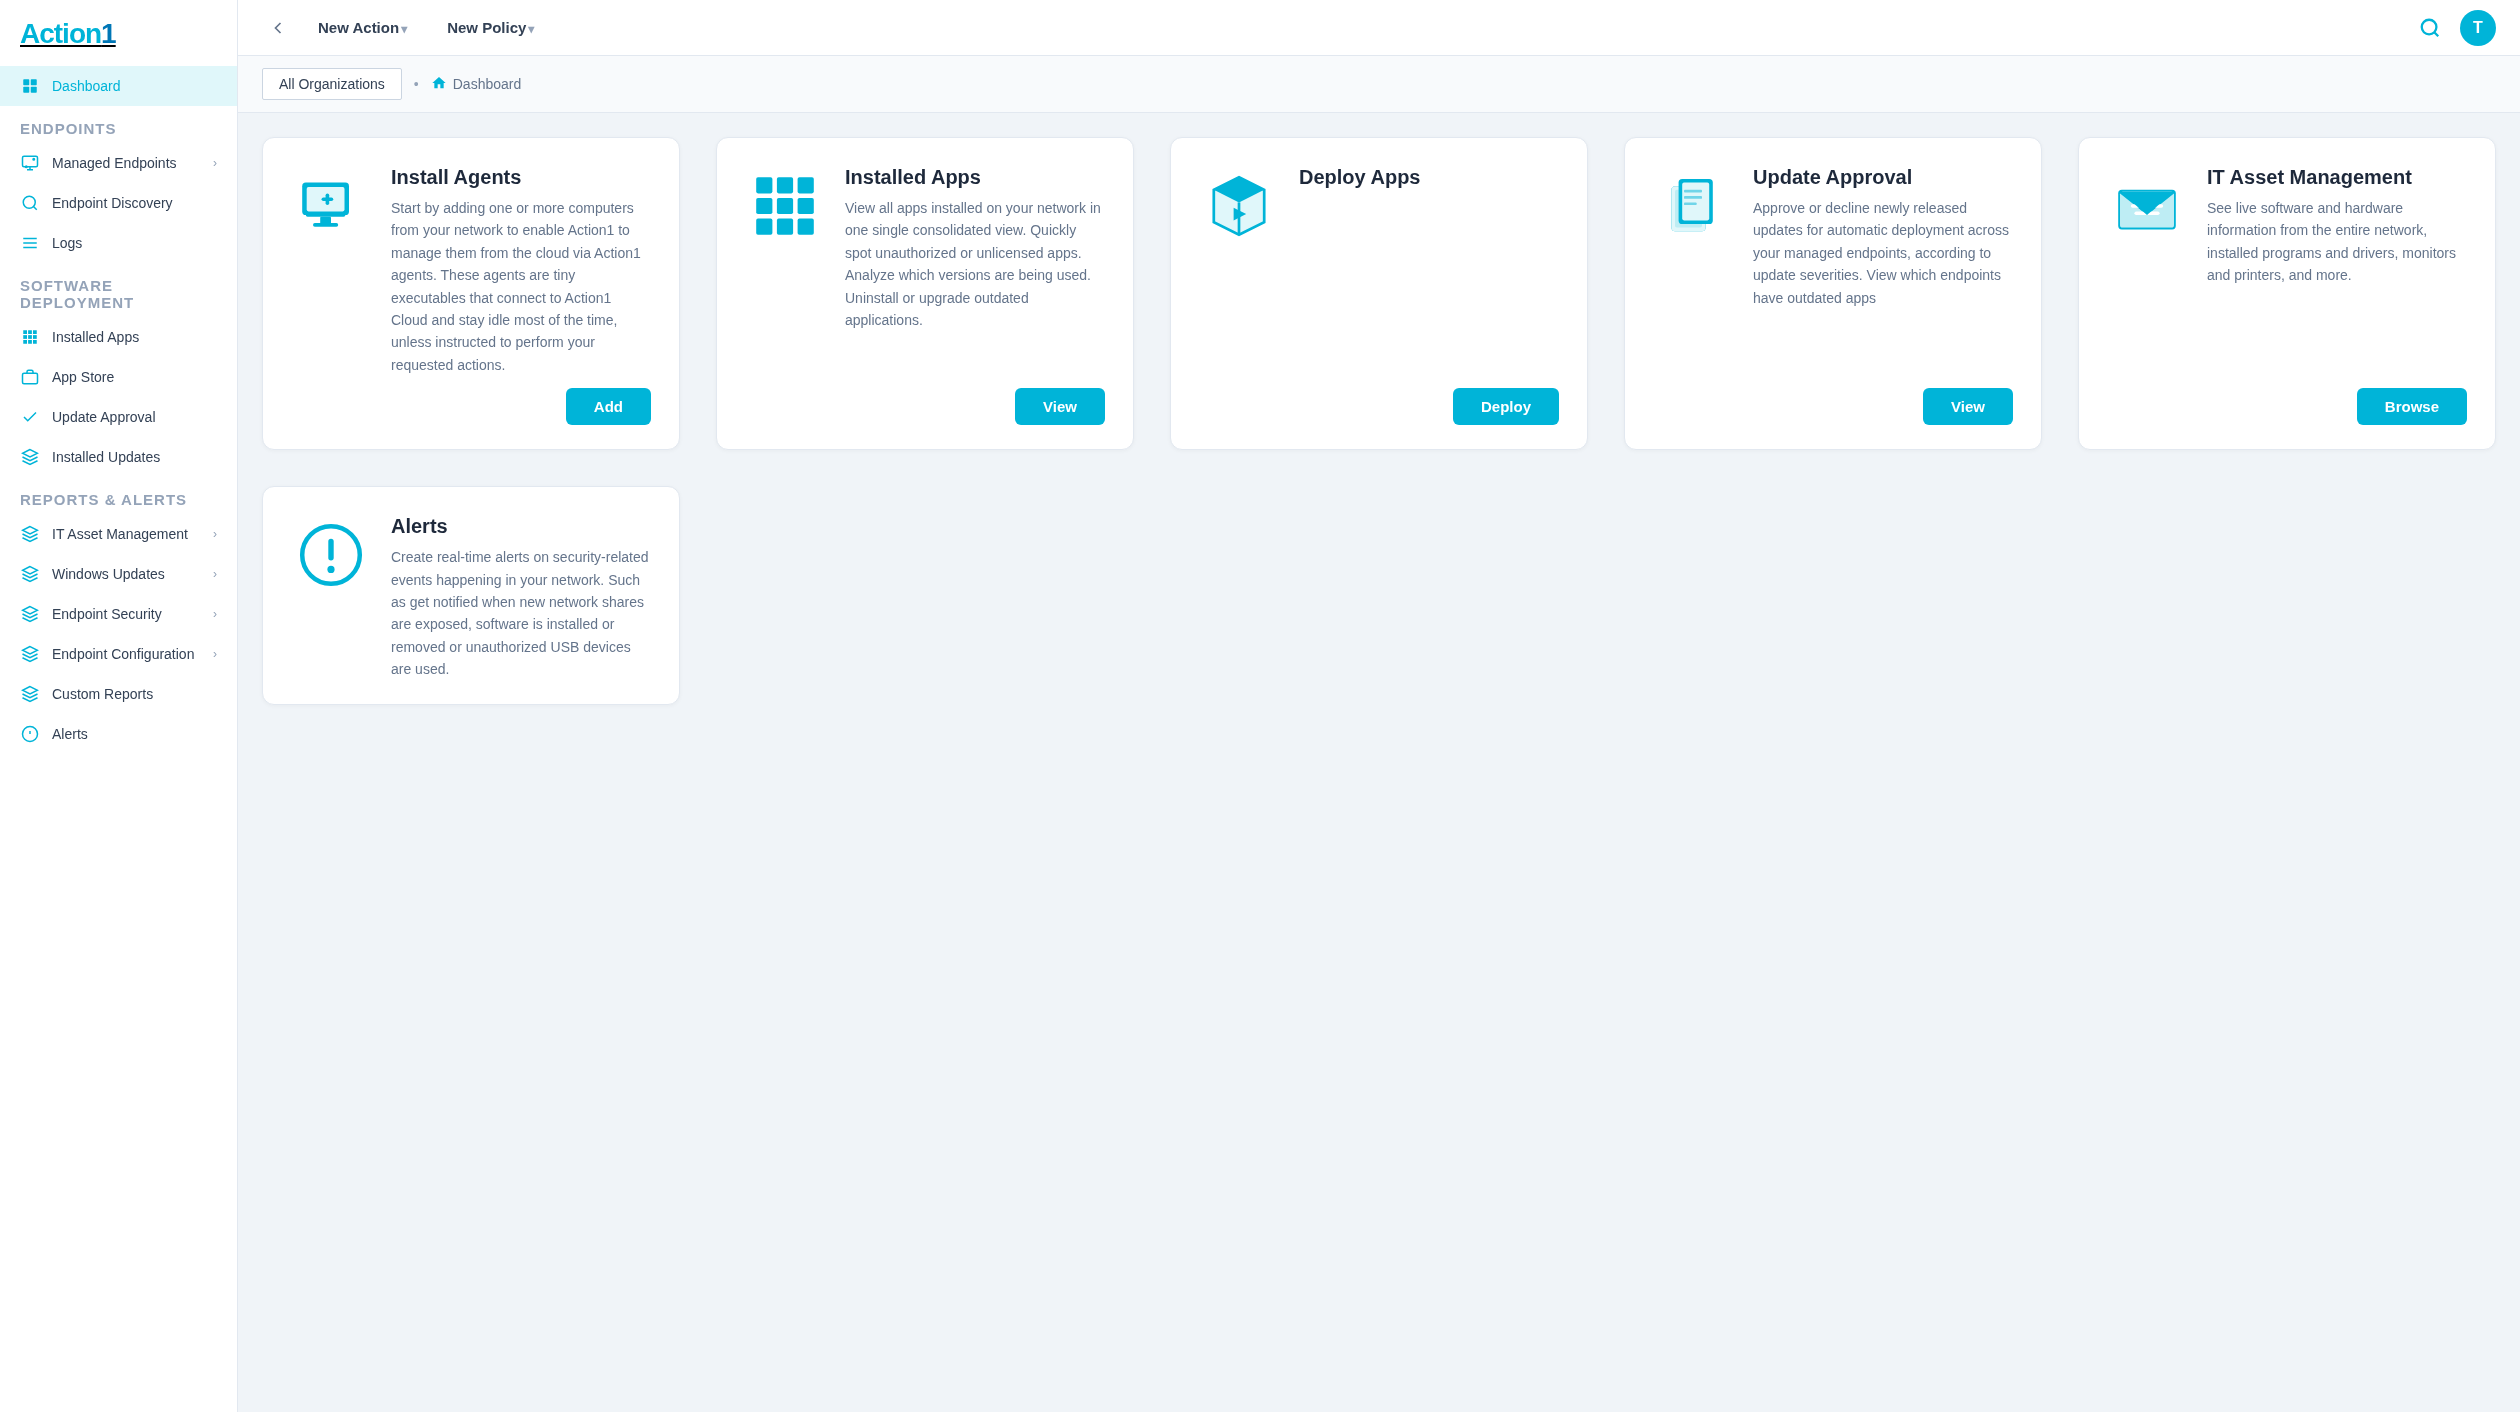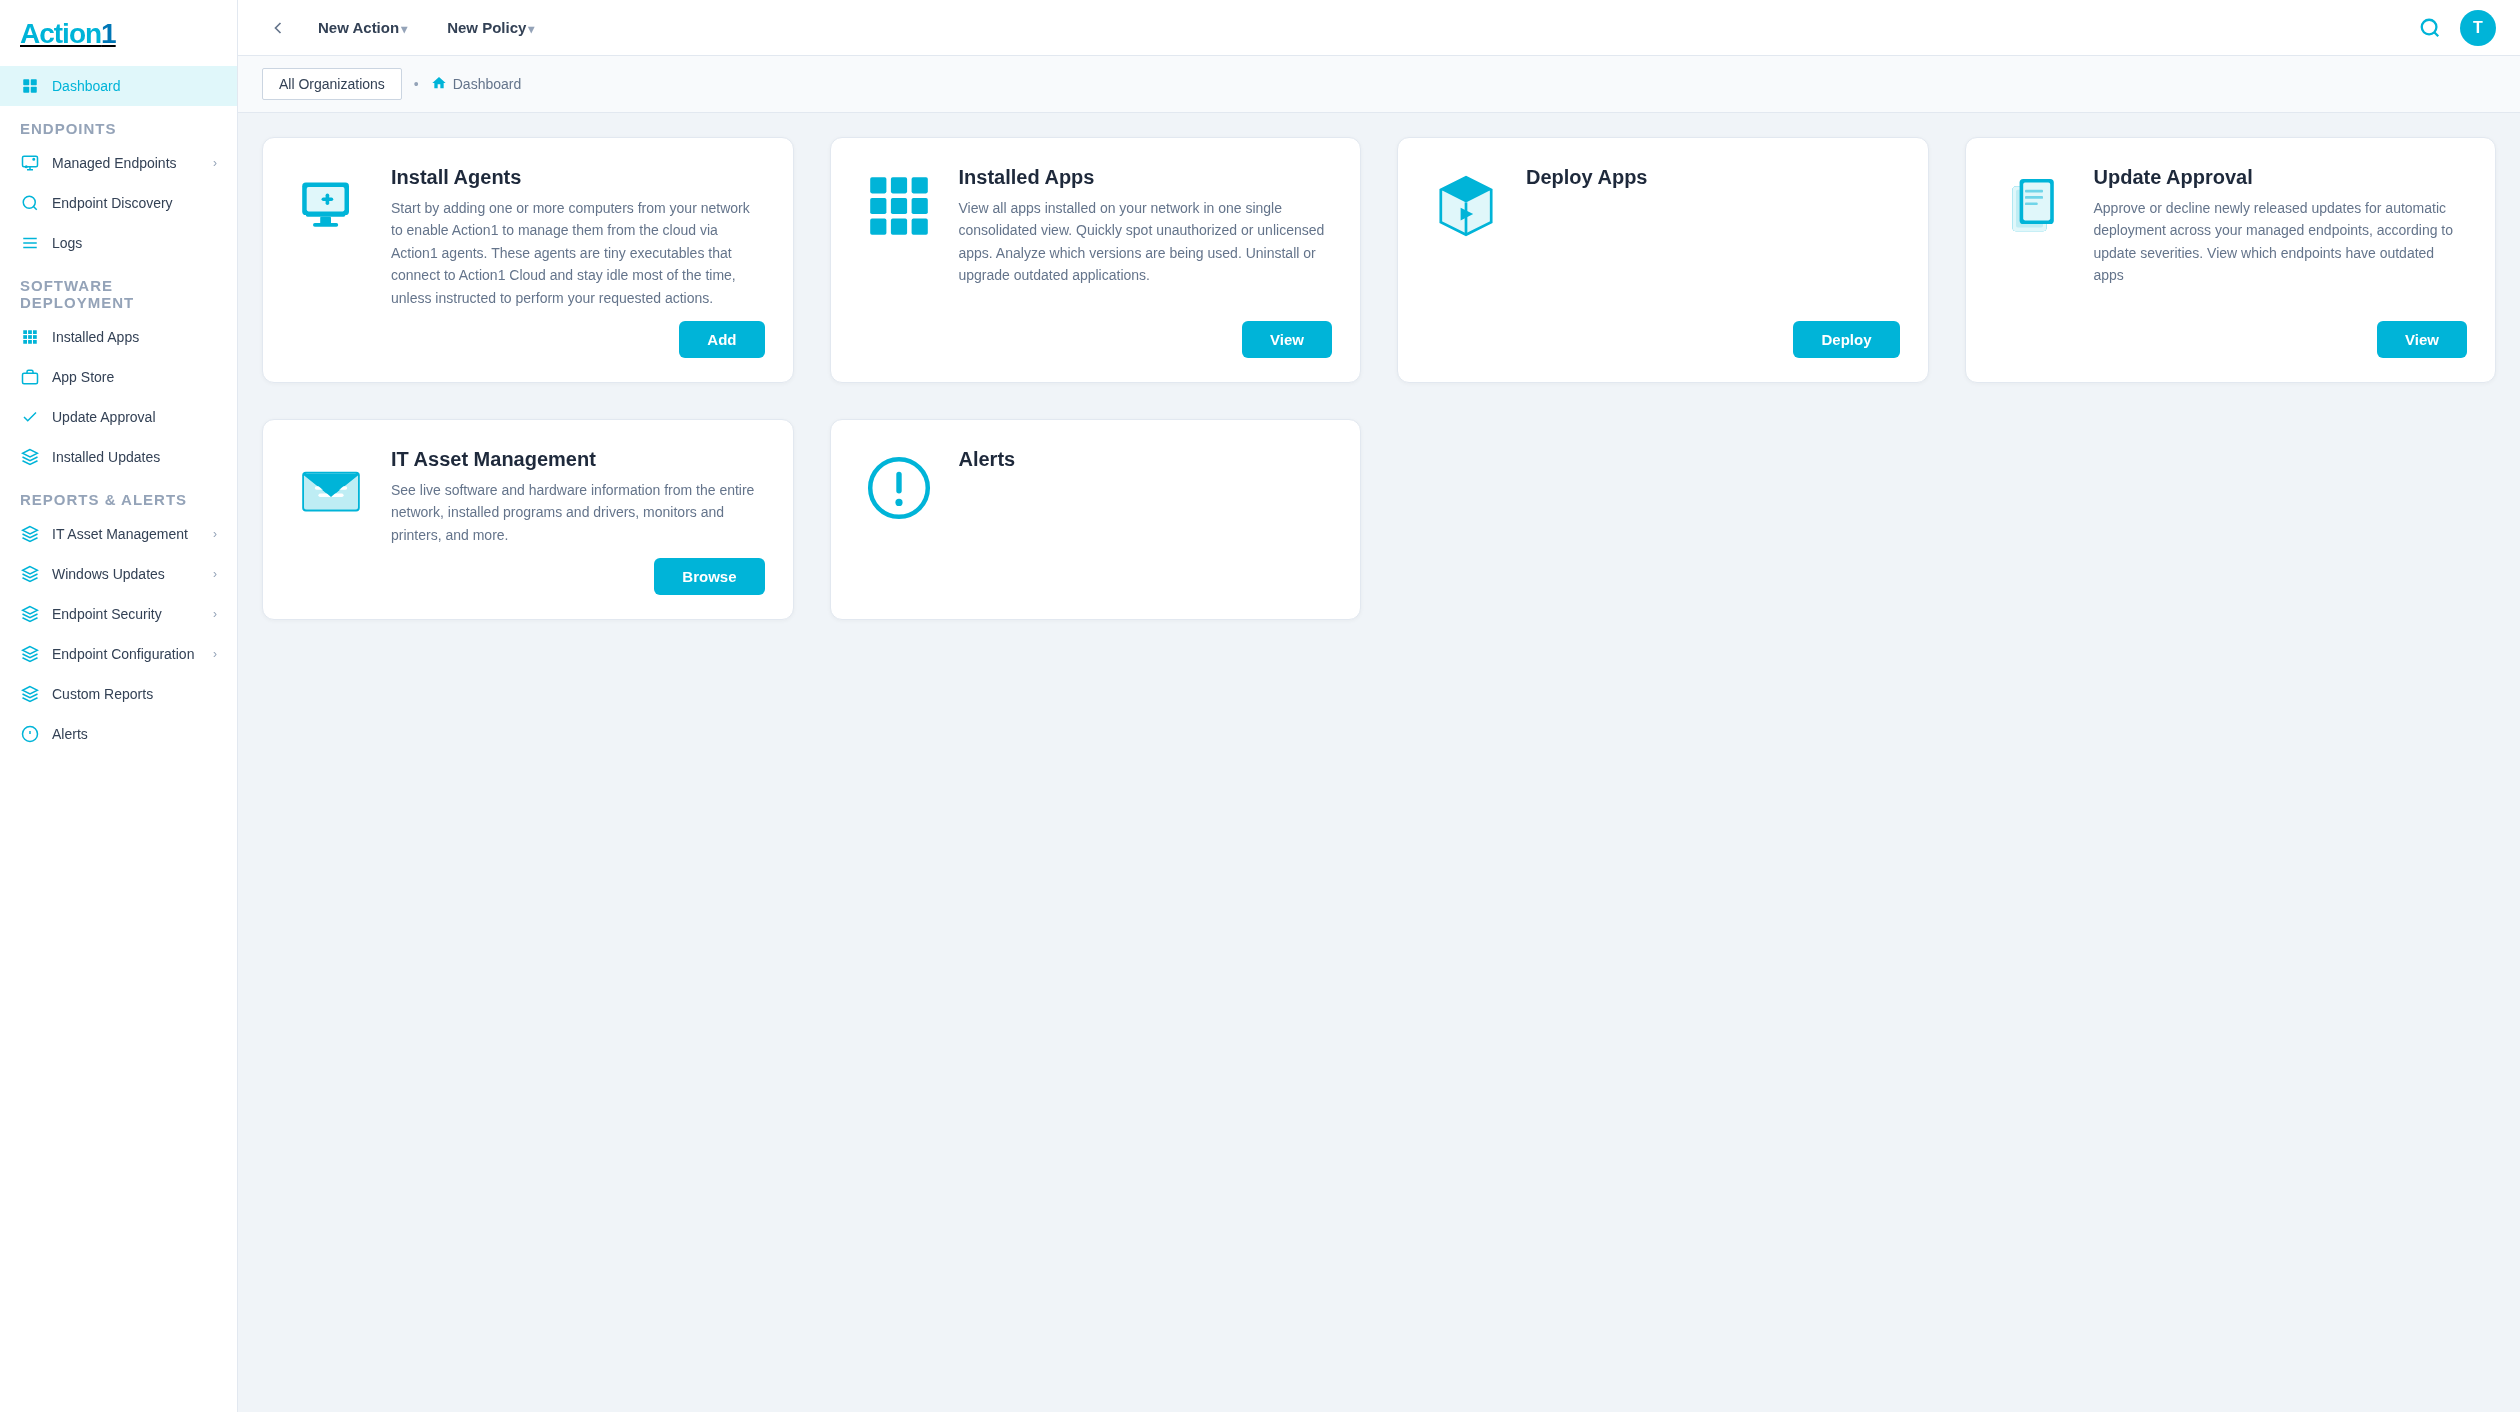--- a/index.html
+++ b/index.html
@@ -153,21 +153,21 @@
       font-size: 14px; color: #64748b;
     }
     .breadcrumb-item .home-icon { color: #00b4d8; }
 
     
     .cards-area {
       flex: 1;
       overflow-y: auto;
       padding: 24px;
       display: grid;
-      grid-template-columns: repeat(4, 1fr);
+      grid-template-columns: repeat(5, 1fr);
       grid-template-rows: auto auto;
       gap: 36px;
       align-content: start;
     }
     .card {
       background: #fff;
       border-radius: 12px;
       border: 1px solid #e2e8f0;
       padding: 28px 28px 24px 28px;
       display: flex;
@@ -575,18 +575,19 @@
       <div class="card-header">
         <div class="card-icon">
           <svg viewBox="0 0 80 80" fill="none">
             <circle cx="40" cy="40" r="32" stroke="#00b4d8" stroke-width="5" fill="none"></circle>
             <rect x="37" y="22" width="6" height="24" rx="3" fill="#00b4d8"></rect>
             <circle cx="40" cy="56" r="4" fill="#00b4d8"></circle>
           </svg>
         </div>
         <div>
           <div class="card-title">Alerts</div>
+          <div class="card-desc">Create real-time alerts on security-related events happening in your network. Such as get notified when new network shares are exposed, software is installed or removed or unauthorized USB devices are used.</div>
         </div>
       </div>
     </div>
 
   </div>
 </div>
 
 </body></html>

